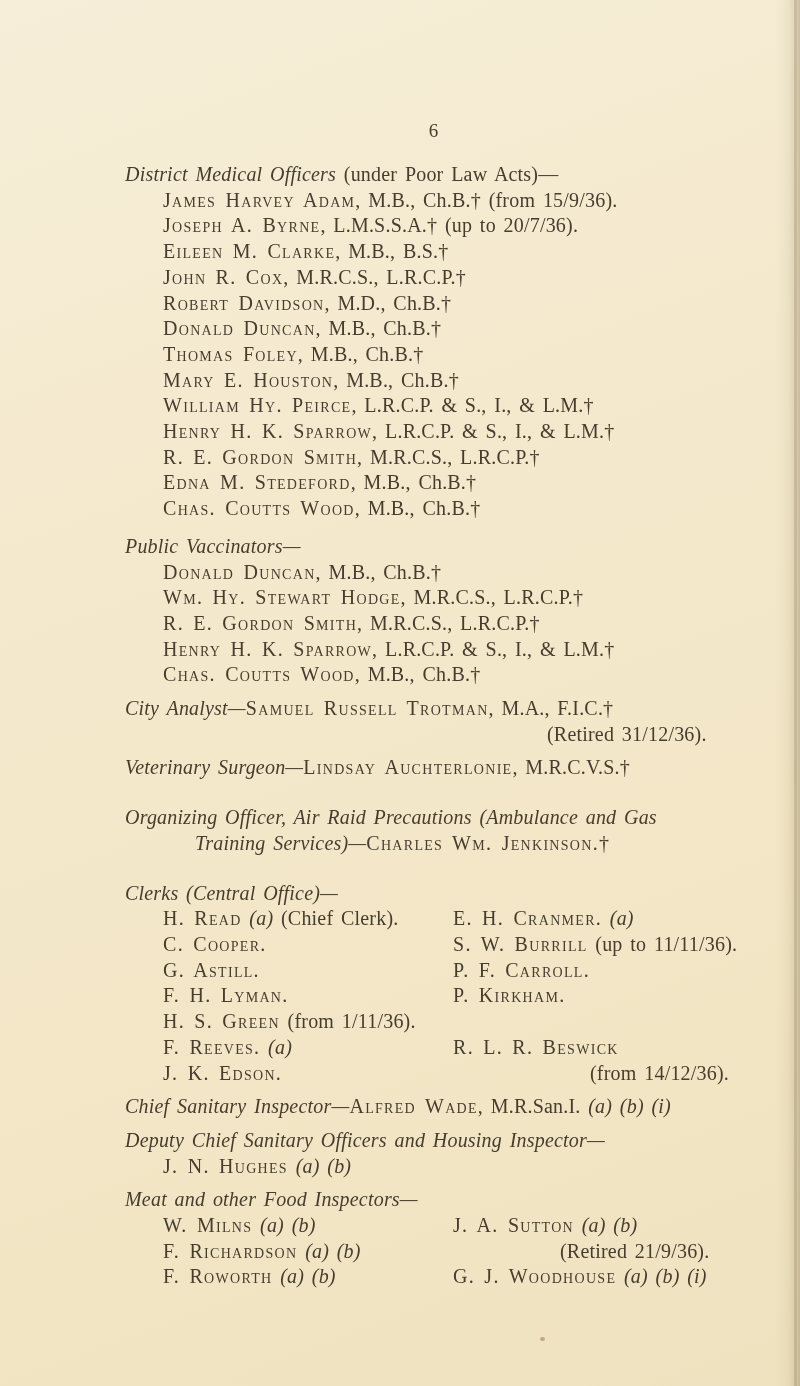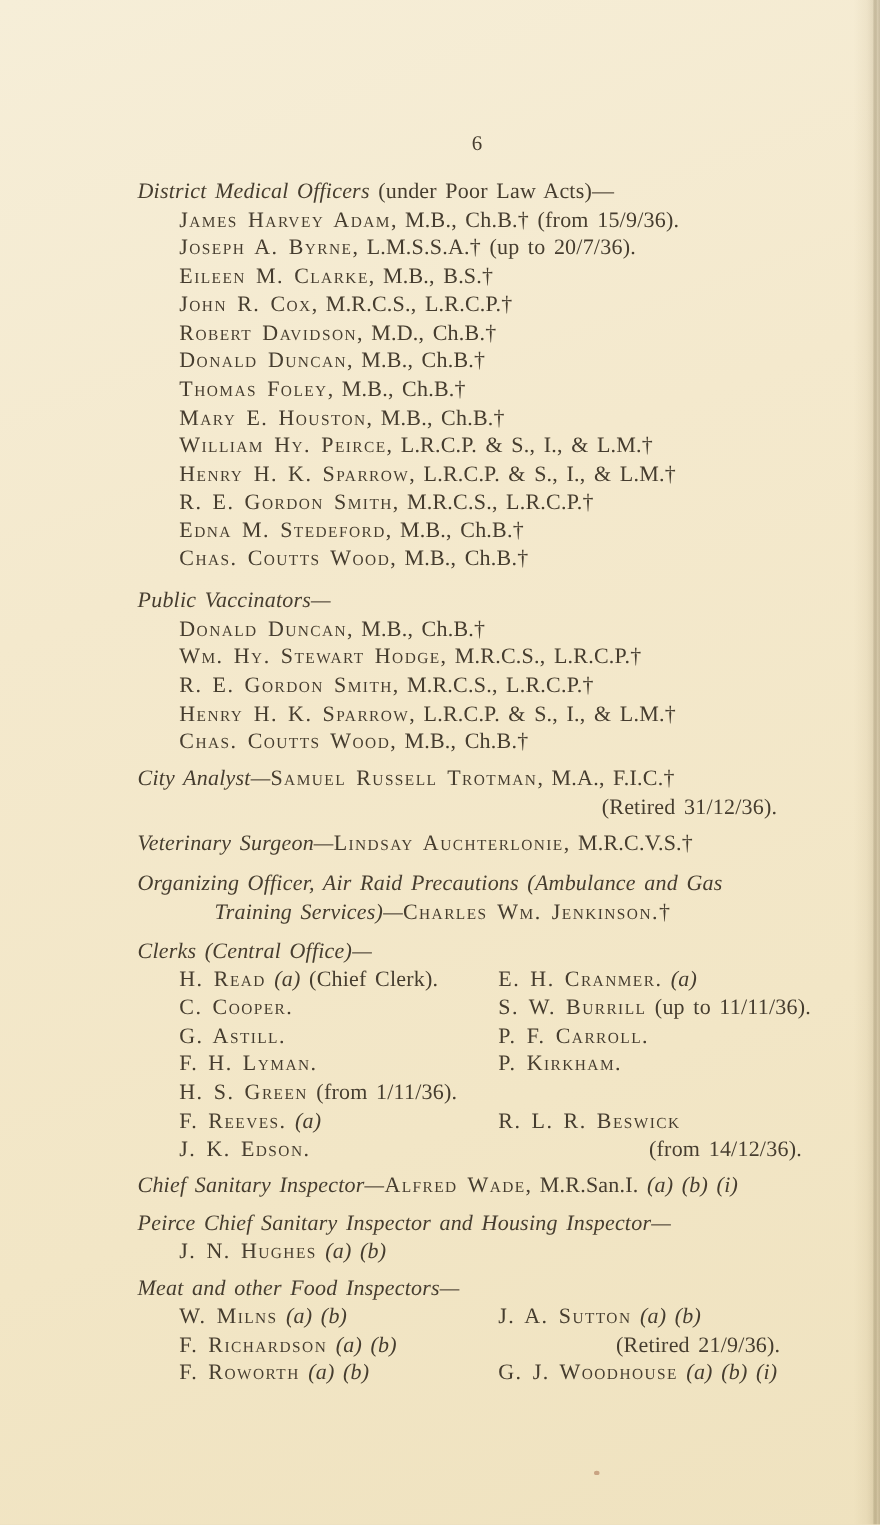--- a/index.html
+++ b/index.html
@@ -35,21 +35,21 @@
     color: #463d2f;
     font-size: 20px; line-height: 25.7px;
     letter-spacing: 0.2px; word-spacing: 2.5px;
   }
   .line { white-space: nowrap; }
   .ind  { margin-left: 38px; }      
   .ind2 { margin-left: 70px; }      
   .it, .ith { font-style: italic; }
   .sc { font-variant: small-caps; letter-spacing: 1.3px; word-spacing: 3px; }
   .gap8  { margin-top: 8px; }
-  .gap10 { margin-top: 10px; }
+  .gap10 { margin-top: 24px; }
   .gap12 { margin-top: 12px; }
   .retired-analyst { text-indent: 422px; }
   .row { display: flex; margin-left: 38px; }
   .cell-l { width: 290px; flex: 0 0 290px; }
   .cell-r { flex: 1; }
   .cont-from    { margin-left: 137px; }  
   .cont-retired { margin-left: 107px; }  
 </style>
 </head>
 <body>
@@ -127,21 +127,21 @@
     </div>
     <div class="row">
       <div class="cell-l"><span class="sc">J. K. Edson.</span></div>
       <div class="cell-r"><span class="cont-from">(from 14/12/36).</span></div>
     </div>
 
     <div class="line gap8">
       <span class="ith">Chief Sanitary Inspector—</span><span class="sc">Alfred Wade</span><span>, M.R.San.I.</span><span class="it"> (a) (b) (i)</span>
     </div>
 
-    <div class="line ith gap8">Peirce Chief Sanitary Inspector and Housing Inspector—</div>
+    <div class="line ith gap8">Deputy Chief Sanitary Officers and Housing Inspector—</div>
     <div class="line ind"><span class="sc">J. N. Hughes</span><span class="it"> (a) (b)</span></div>
 
     <div class="line ith gap8">Meat and other Food Inspectors—</div>
     <div class="row">
       <div class="cell-l"><span class="sc">W. Milns</span><span class="it"> (a) (b)</span></div>
       <div class="cell-r"><span class="sc">J. A. Sutton</span><span class="it"> (a) (b)</span></div>
     </div>
     <div class="row">
       <div class="cell-l"><span class="sc">F. Richardson</span><span class="it"> (a) (b)</span></div>
       <div class="cell-r"><span class="cont-retired">(Retired 21/9/36).</span></div>

